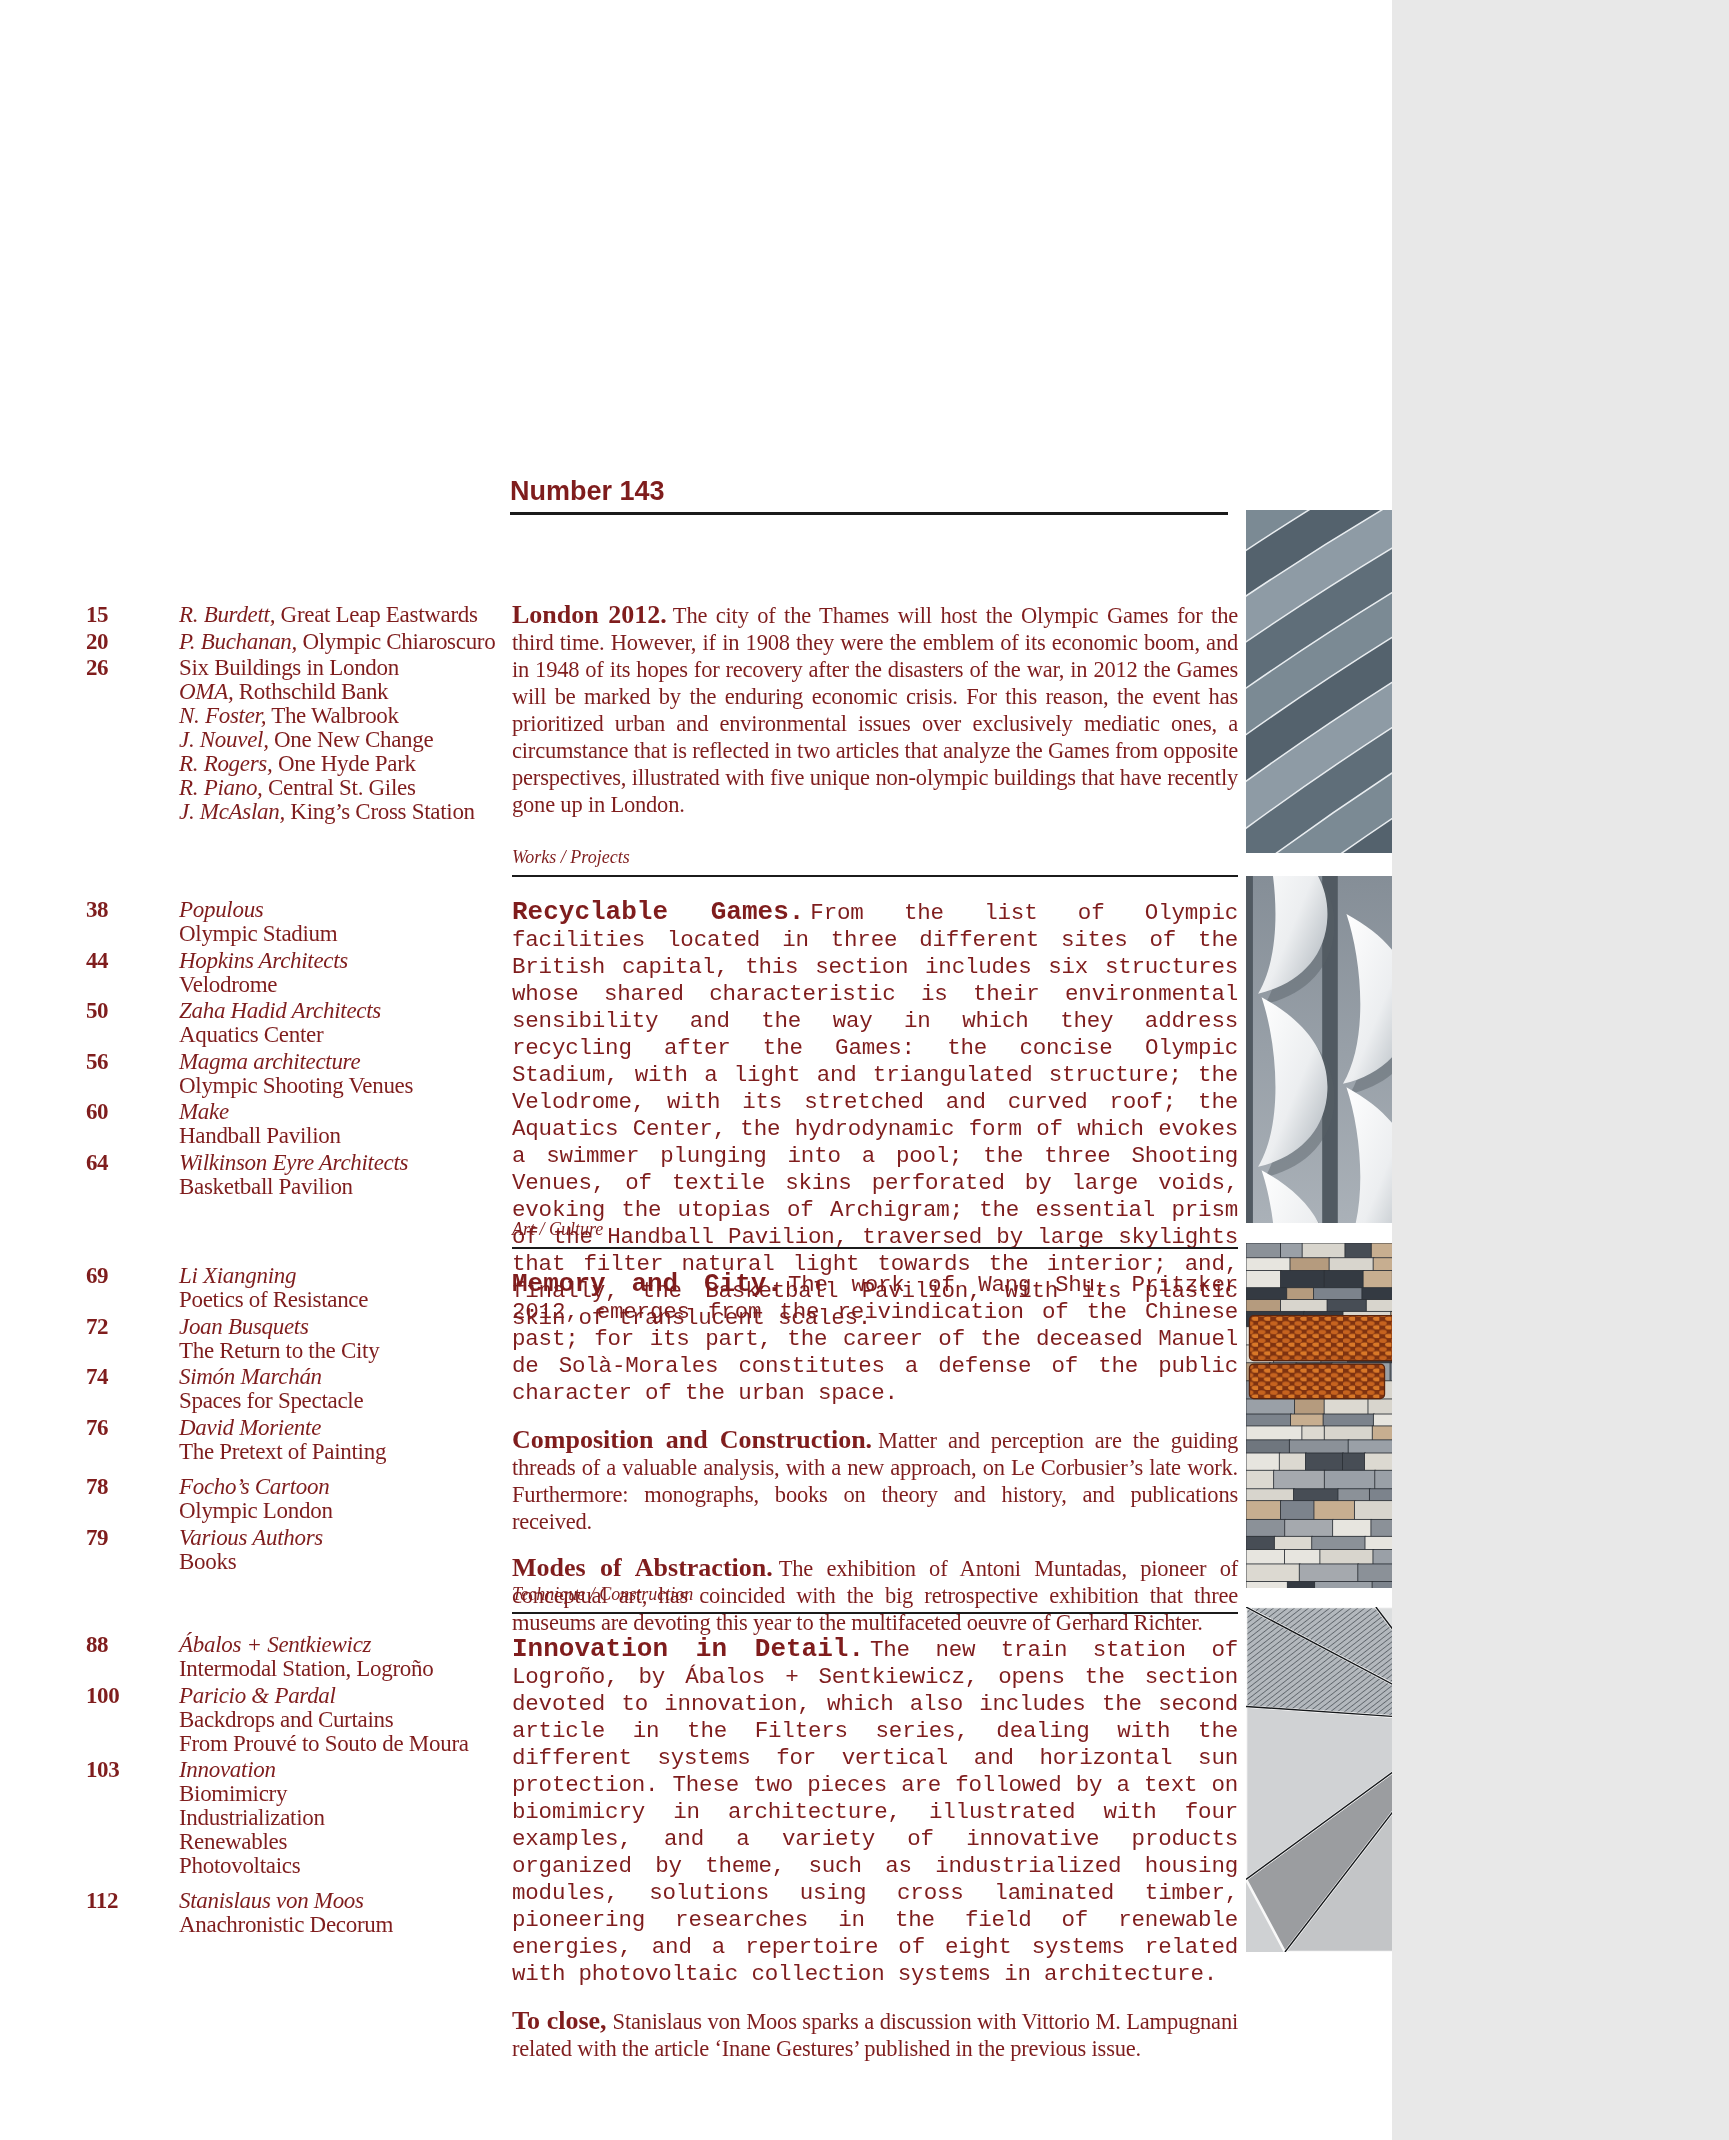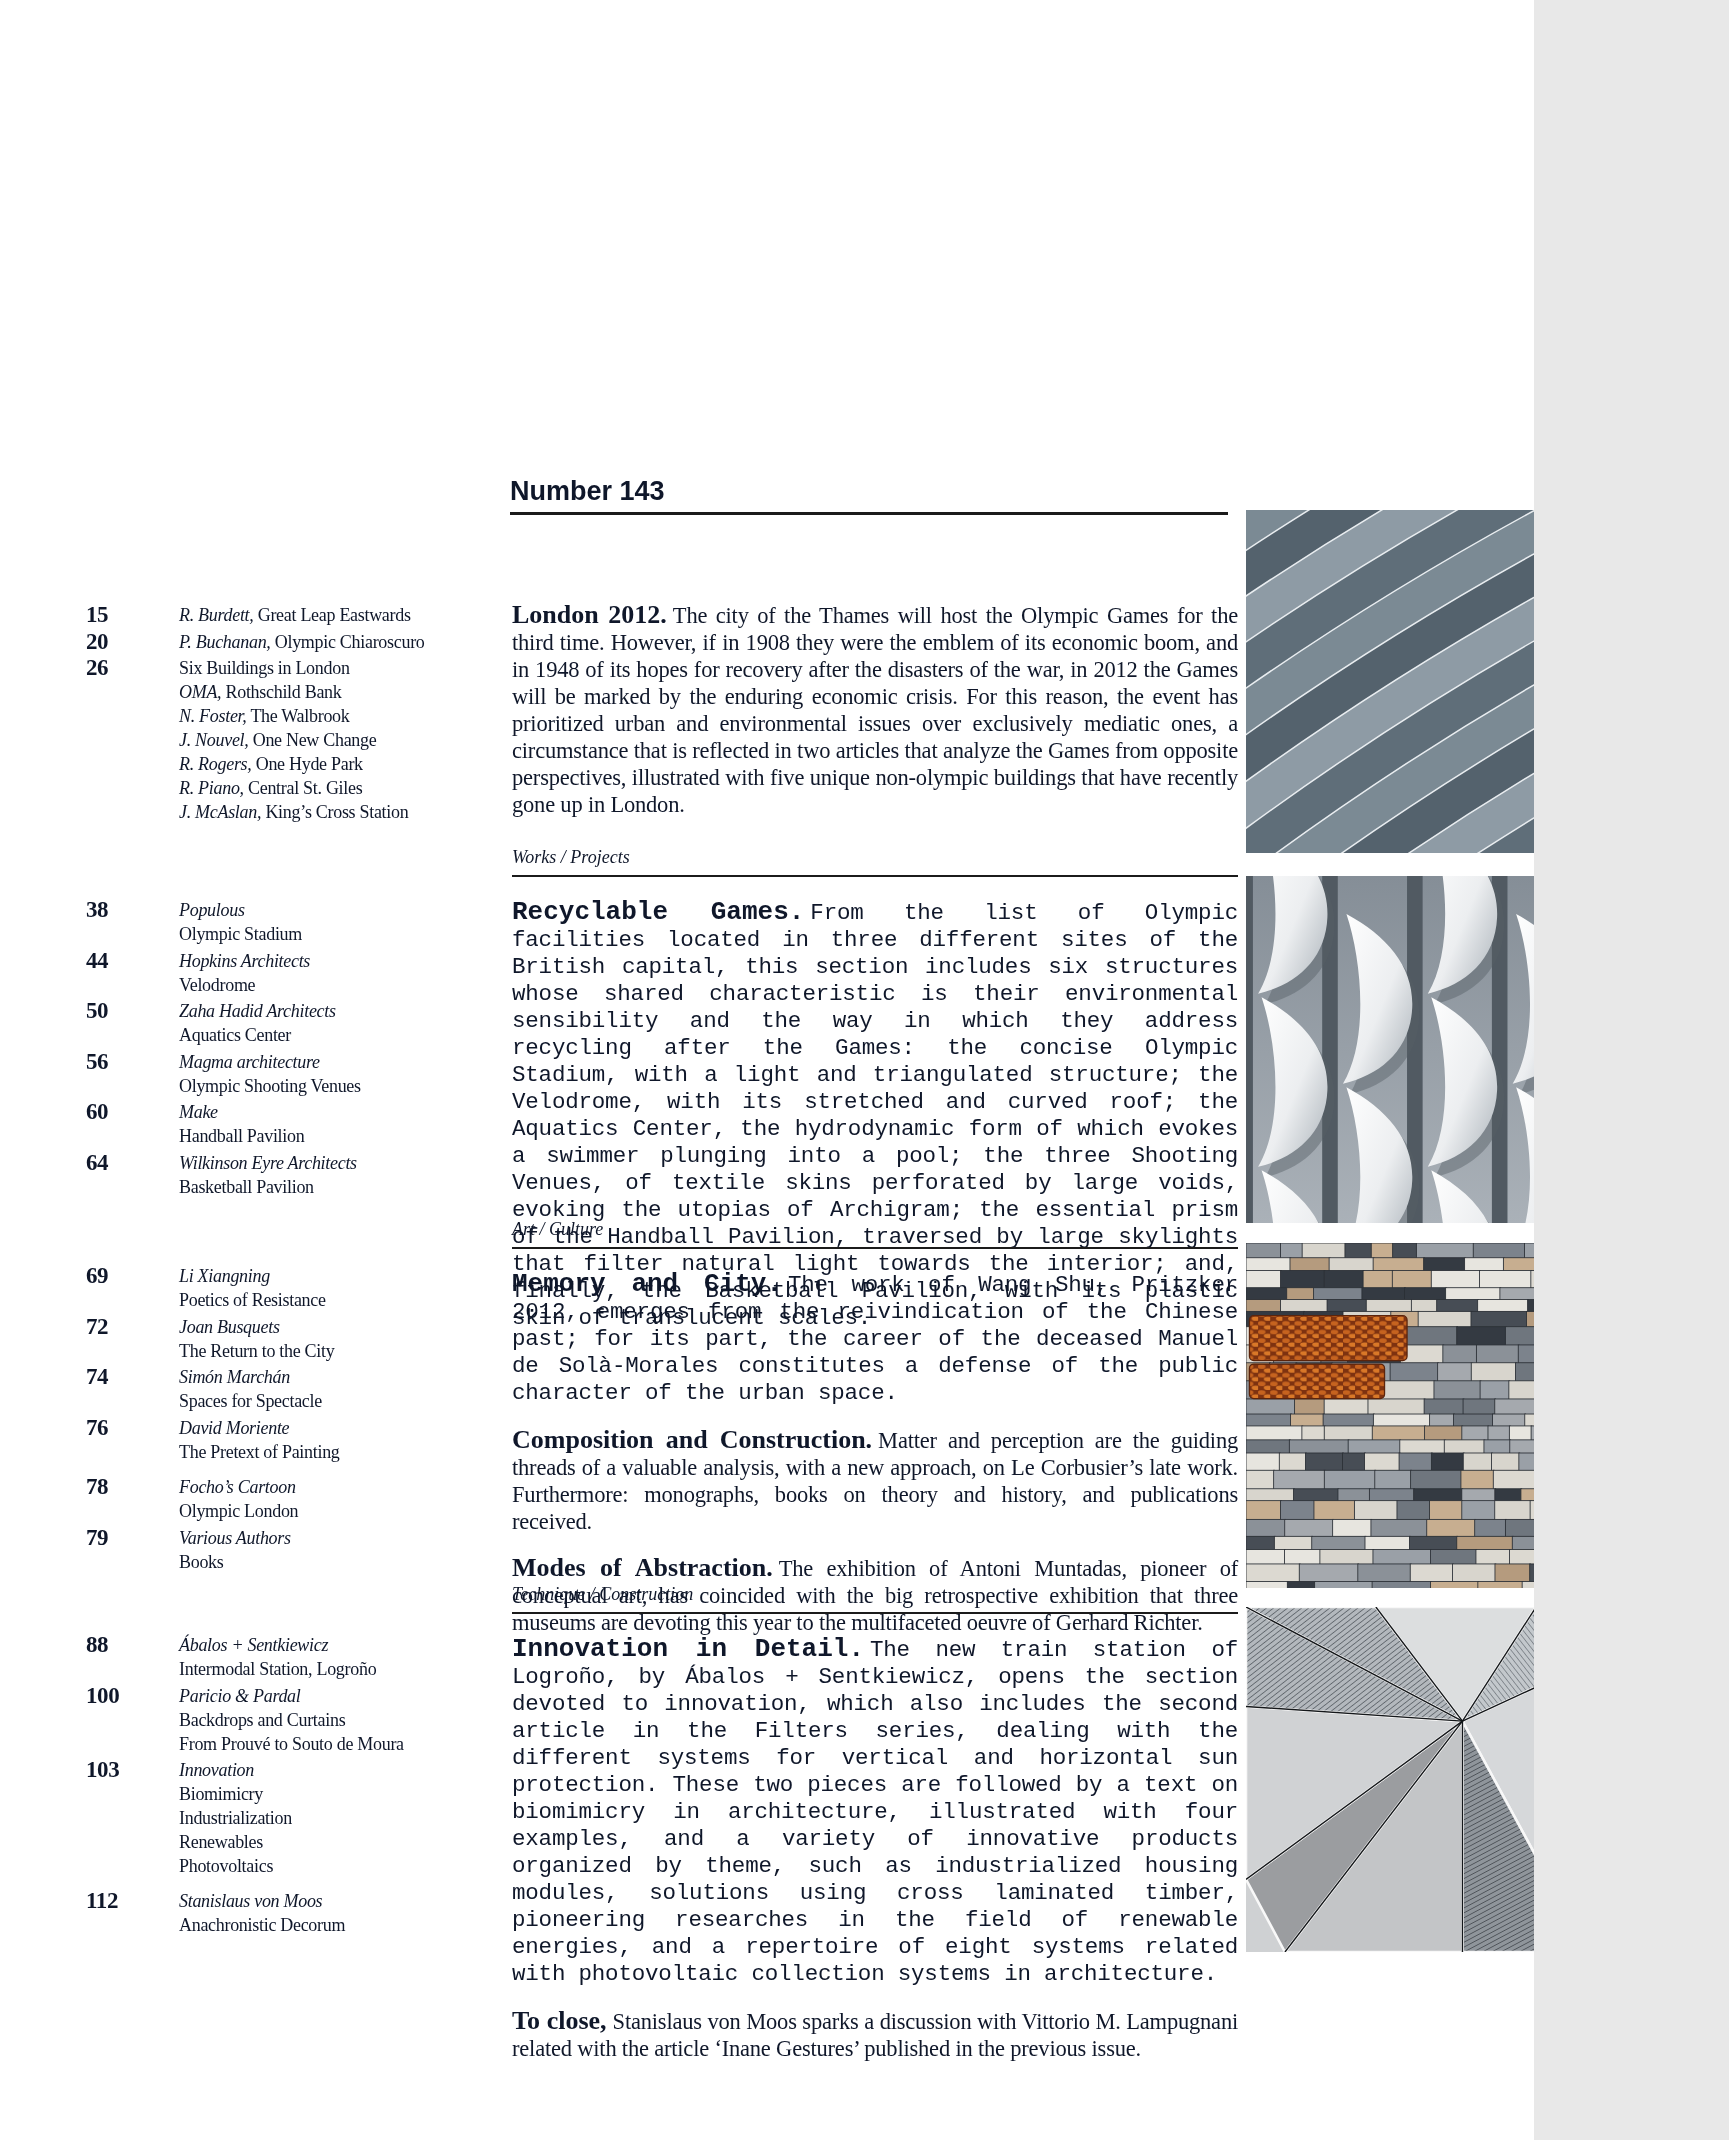--- a/index.html
+++ b/index.html
@@ -1,28 +1,28 @@
 <!DOCTYPE html>
 <html style="font-size:14px"><head>
 <meta charset="utf-8">
 <style>
   html,body{margin:0;padding:0;background:#e8e8e8;}
-  .page{position:relative;width:1534px;height:2140px;background:#ffffff;overflow:hidden;
-        font-family:"Liberation Serif",serif;color:#0f172a;}
+  .page{position:relative;width:1392px;height:2140px;background:#ffffff;overflow:hidden;
+        font-family:"Liberation Serif",serif;color:#7f1d1d;}
   
   .header-title{position:absolute;left:510px;top:476px;font-family:"Liberation Sans",sans-serif;
         font-weight:bold;font-size:27px;line-height:31px;letter-spacing:0;}
   .header-rule{position:absolute;left:510px;top:512px;width:718px;height:2.6px;background:#1b1b1b;}
   
   .toc-block{position:absolute;left:86px;width:432px;}
   .entry{display:flex;margin-bottom:2.6px;}
   .entry.gap{margin-top:11.2px;}
   .num{flex:none;width:67px;text-align:left;font-weight:bold;font-size:23px;line-height:24px;
        letter-spacing:-0.4px;}
-  .entry-lines{margin-left:26px;font-size:18px;line-height:24px;letter-spacing:-0.3px;}
+  .entry-lines{margin-left:26px;font-size:23px;line-height:24px;letter-spacing:-0.3px;}
   .tline{white-space:nowrap;}
   .seg-i{font-style:italic;}
   
   .main-section{position:absolute;left:512px;width:726px;}
   .sec-heading{margin:0;font-size:18px;font-weight:normal;font-style:italic;line-height:29px;}
   .sec-rule{height:2.6px;background:#1b1b1b;margin-top:2.6px;}
   .main-section p{margin:19px 0 0 0;font-size:22.5px;line-height:27px;text-align:justify;
        letter-spacing:-0.2px;}
   .main-section p.first{margin-top:0;}
   .main-section p.after-rule{margin-top:21.6px;font-family:Liberation Mono, monospace;}

